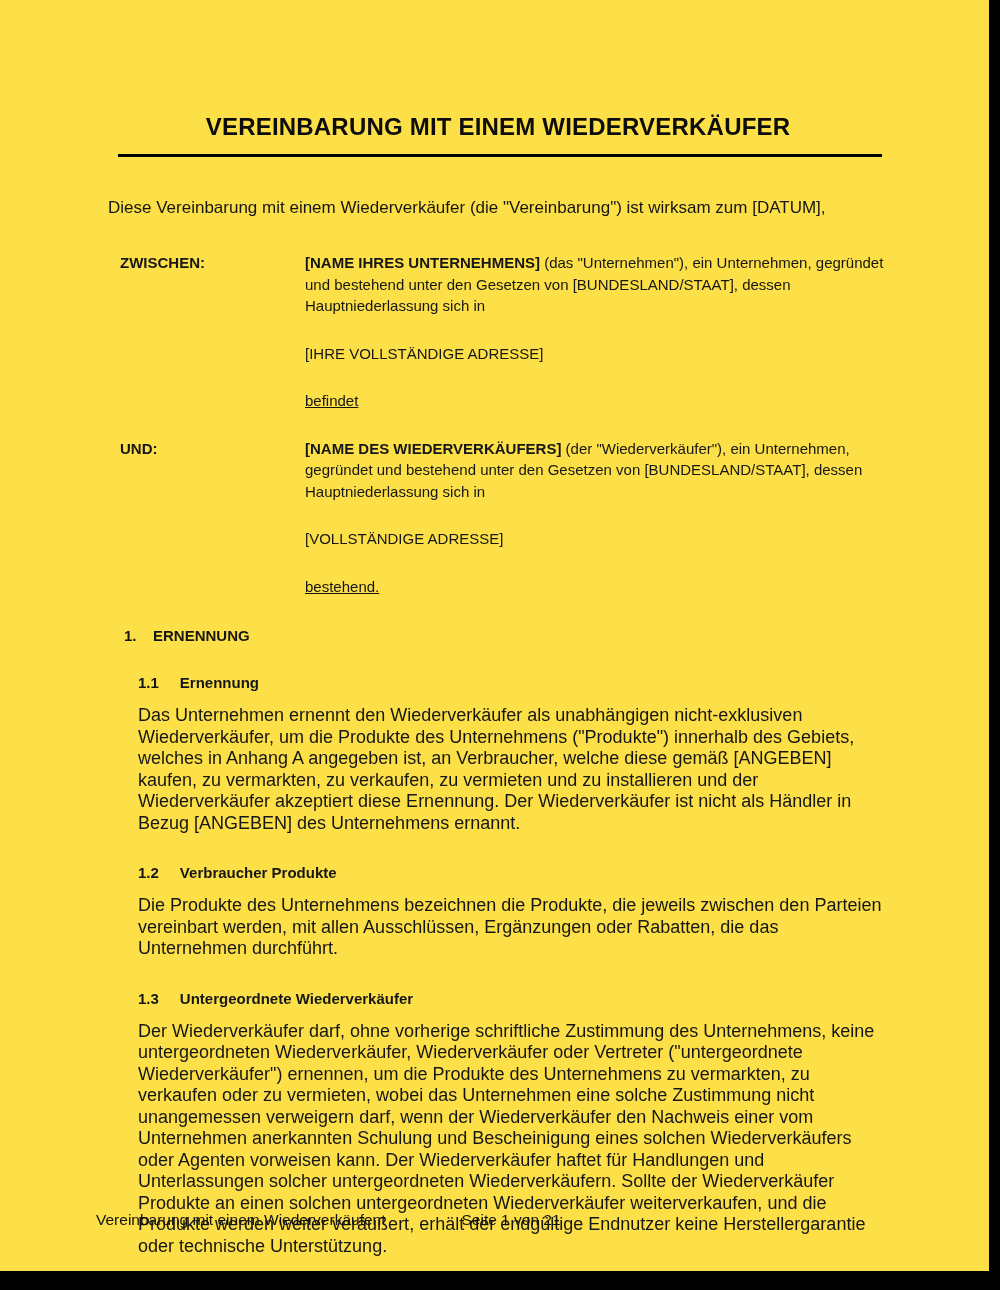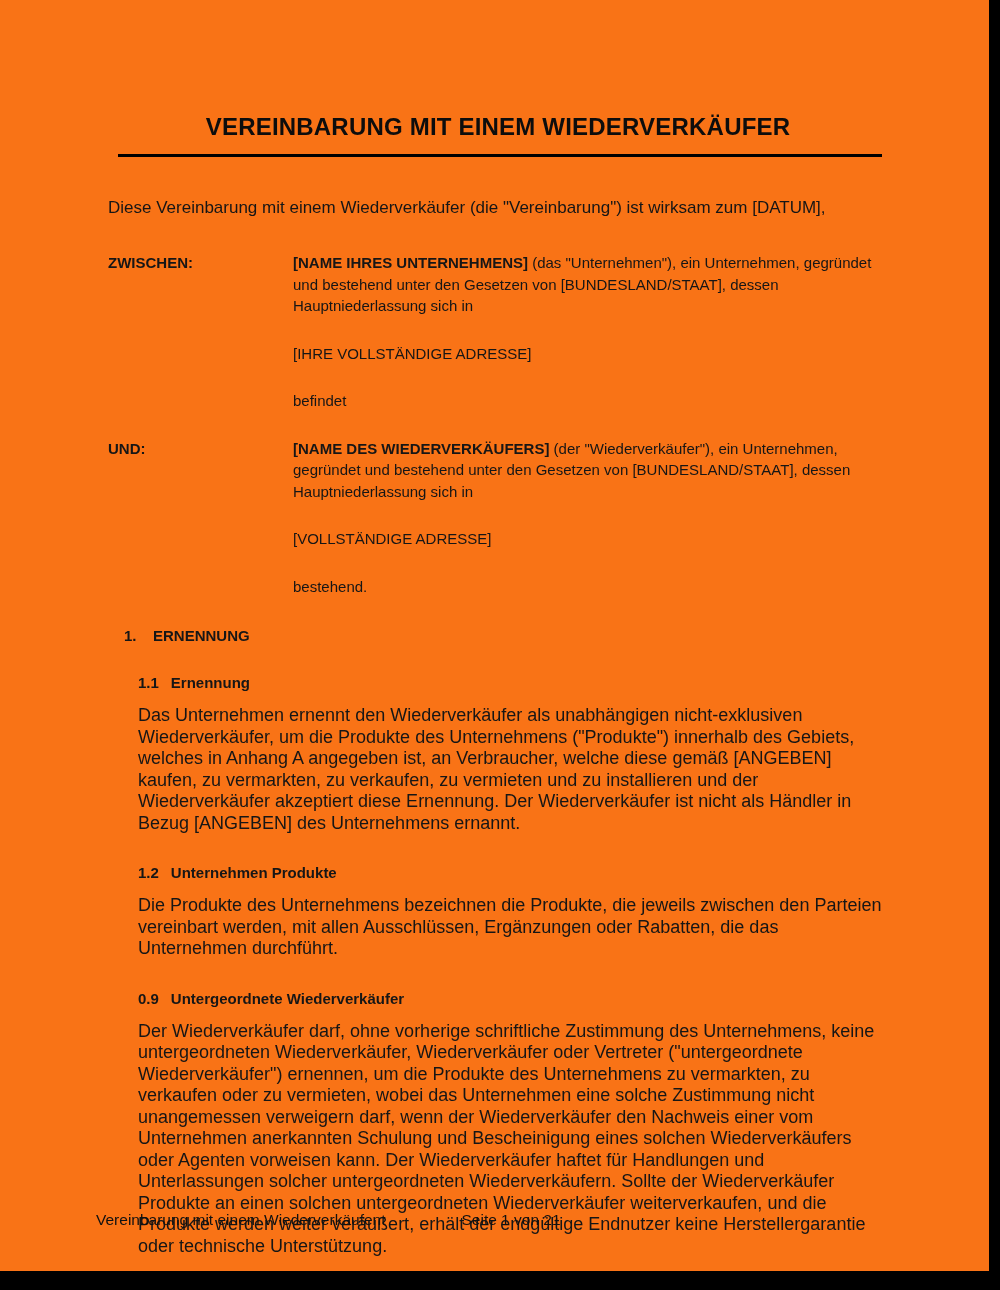--- a/index.html
+++ b/index.html
@@ -5,21 +5,21 @@
   html, body { margin: 0; padding: 0; }
   body {
     width: 1000px;
     height: 1290px;
     background: #ffffff;
     font-family: "Liberation Sans", "DejaVu Sans", sans-serif;
     color: #161616;
     position: relative;
     overflow: hidden;
   }
-  .page { position: absolute; inset: 0; background: #f97316; }
+  .page { position: absolute; inset: 0; background: #fde047; }
   .edge-right {
     position: absolute; top: 0; right: 0;
     width: 11px; height: 100%;
     background: #000000;
   }
   .edge-bottom {
     position: absolute; left: 0; bottom: 0;
     width: 100%; height: 19px;
     background: #000000;
   }
@@ -46,42 +46,43 @@
     margin: 40px 0 0 0;
     font-size: 17px;
     line-height: 21px;
   }
   .party {
     display: grid;
     grid-template-columns: 185px 1fr;
     margin-top: 34px;
     font-size: 15px;
     line-height: 21.5px;
+    margin-left: 12px;
   }
   .party-label {
     font-weight: bold;
     font-size: 15px;
   }
   .party p { margin: 0; }
   .party .address { margin-top: 26px; }
-  .party .closing { margin-top: 26px; }
+  .party .closing { margin-top: 26px; text-decoration: underline; }
   .party.second { margin-top: 26px; }
   .section-heading {
     margin: 30px 0 0 16px;
     font-size: 15px;
     font-weight: bold;
   }
   .section-heading .sec-num { display: inline-block; width: 29px; }
   .sub-heading {
     margin: 30px 0 14px 0;
     padding-left: 30px;
     font-size: 15px;
     font-weight: bold;
   }
-  .sub-heading .sub-num { margin-right: 12px; }
+  .sub-heading .sub-num { margin-right: 21px; }
   .sub-body {
     margin: 0;
     padding-left: 30px;
     font-size: 18px;
     line-height: 21.5px;
     text-align: left;
   }
   .footer {
     position: absolute;
     left: 96px;
@@ -121,24 +122,24 @@
         <p class="address">[VOLLSTÄNDIGE ADRESSE]</p>
         <p class="closing">bestehend.</p>
       </div>
     </div>
 
     <h2 class="section-heading"><span class="sec-num">1.</span><span>ERNENNUNG</span></h2>
 
     <h3 class="sub-heading"><span class="sub-num">1.1</span><span>Ernennung</span></h3>
     <p class="sub-body">Das Unternehmen ernennt den Wiederverkäufer als unabhängigen nicht-exklusiven Wiederverkäufer, um die Produkte des Unternehmens ("Produkte") innerhalb des Gebiets, welches in Anhang A angegeben ist, an Verbraucher, welche diese gemäß [ANGEBEN] kaufen, zu vermarkten, zu verkaufen, zu vermieten und zu installieren und der Wiederverkäufer akzeptiert diese Ernennung. Der Wiederverkäufer ist nicht als Händler in Bezug [ANGEBEN] des Unternehmens ernannt.</p>
 
-    <h3 class="sub-heading"><span class="sub-num">1.2</span><span>Unternehmen Produkte</span></h3>
+    <h3 class="sub-heading"><span class="sub-num">1.2</span><span>Verbraucher Produkte</span></h3>
     <p class="sub-body">Die Produkte des Unternehmens bezeichnen die Produkte, die jeweils zwischen den Parteien vereinbart werden, mit allen Ausschlüssen, Ergänzungen oder Rabatten, die das Unternehmen durchführt.</p>
 
-    <h3 class="sub-heading"><span class="sub-num">0.9</span><span>Untergeordnete Wiederverkäufer</span></h3>
+    <h3 class="sub-heading"><span class="sub-num">1.3</span><span>Untergeordnete Wiederverkäufer</span></h3>
     <p class="sub-body">Der Wiederverkäufer darf, ohne vorherige schriftliche Zustimmung des Unternehmens, keine untergeordneten Wiederverkäufer, Wiederverkäufer oder Vertreter ("untergeordnete Wiederverkäufer") ernennen, um die Produkte des Unternehmens zu vermarkten, zu verkaufen oder zu vermieten, wobei das Unternehmen eine solche Zustimmung nicht unangemessen verweigern darf, wenn der Wiederverkäufer den Nachweis einer vom Unternehmen anerkannten Schulung und Bescheinigung eines solchen Wiederverkäufers oder Agenten vorweisen kann. Der Wiederverkäufer haftet für Handlungen und Unterlassungen solcher untergeordneten Wiederverkäufern. Sollte der Wiederverkäufer Produkte an einen solchen untergeordneten Wiederverkäufer weiterverkaufen, und die Produkte werden weiter veräußert, erhält der endgültige Endnutzer keine Herstellergarantie oder technische Unterstützung.</p>
 
   </div>
 
   <div class="footer">
     <p>Vereinbarung mit einem Wiederverkäufent</p>
     <p>Seite 1 von 21</p>
   </div>
 
   <div class="edge-right"></div>

